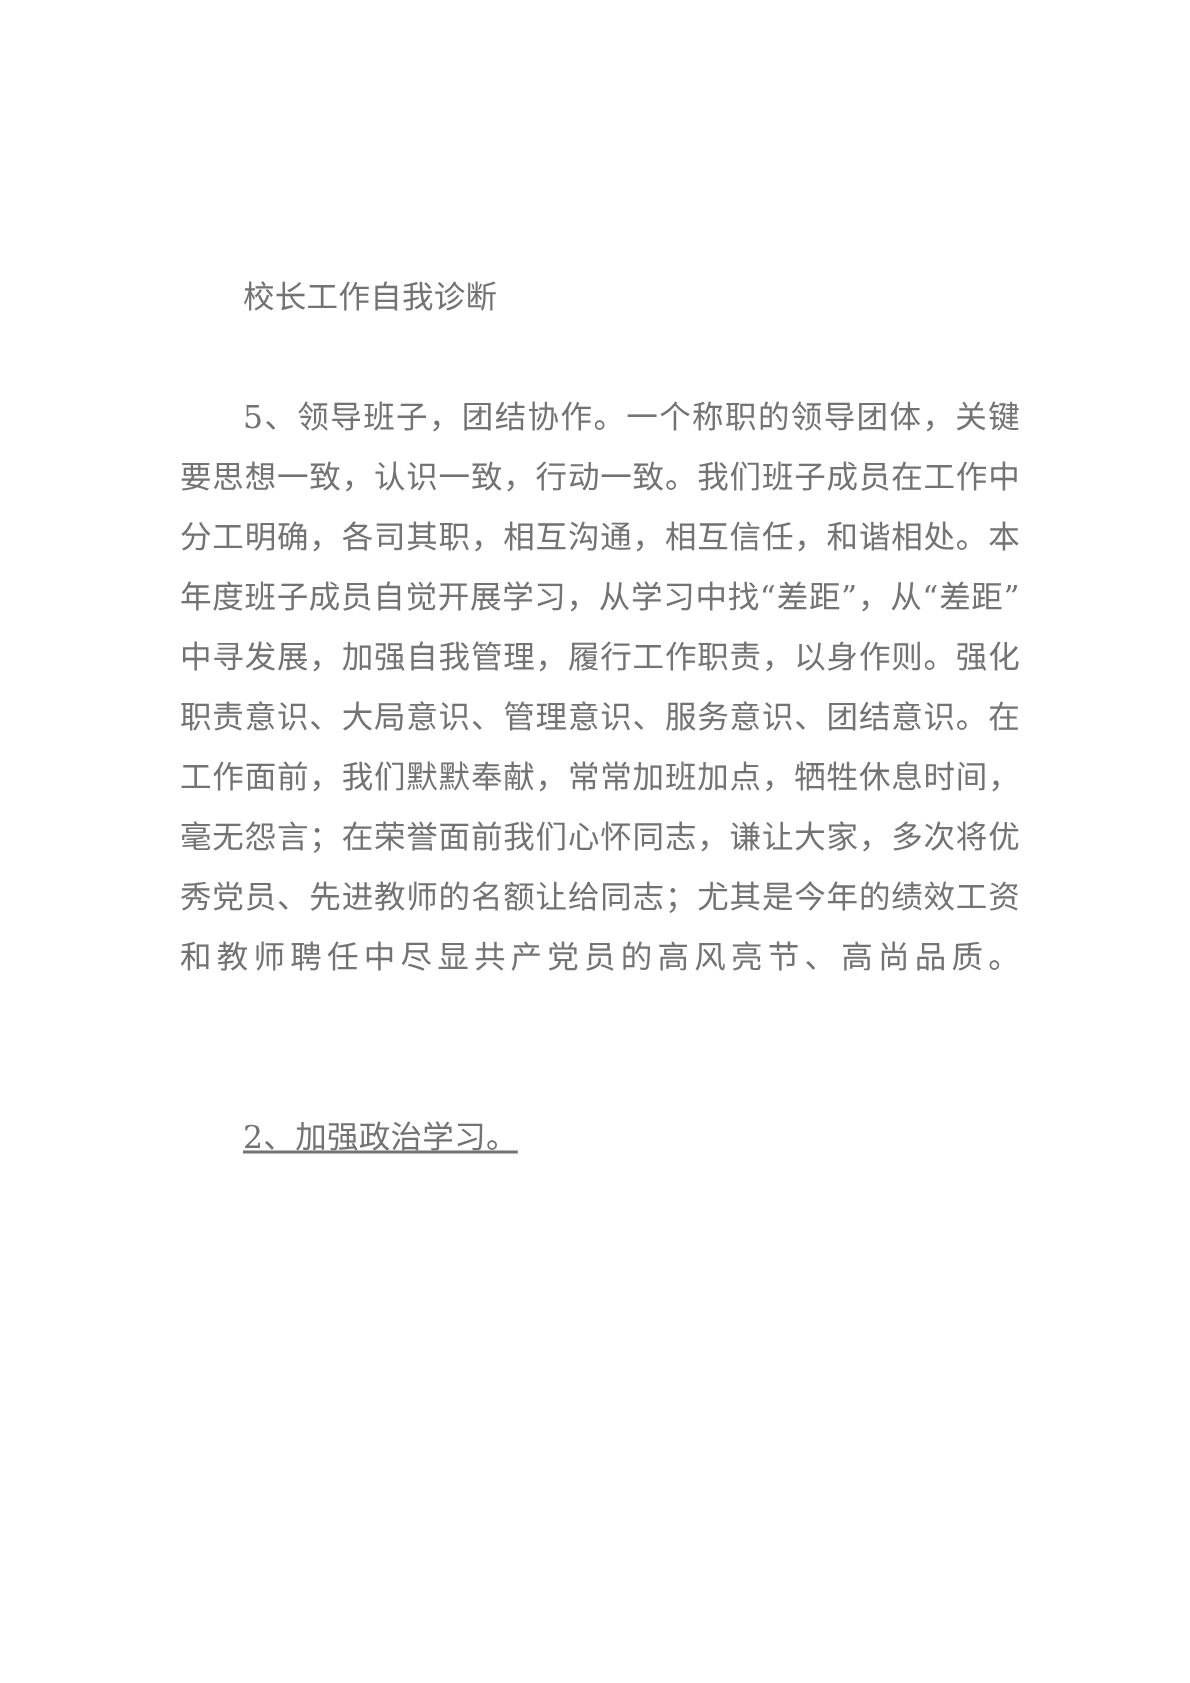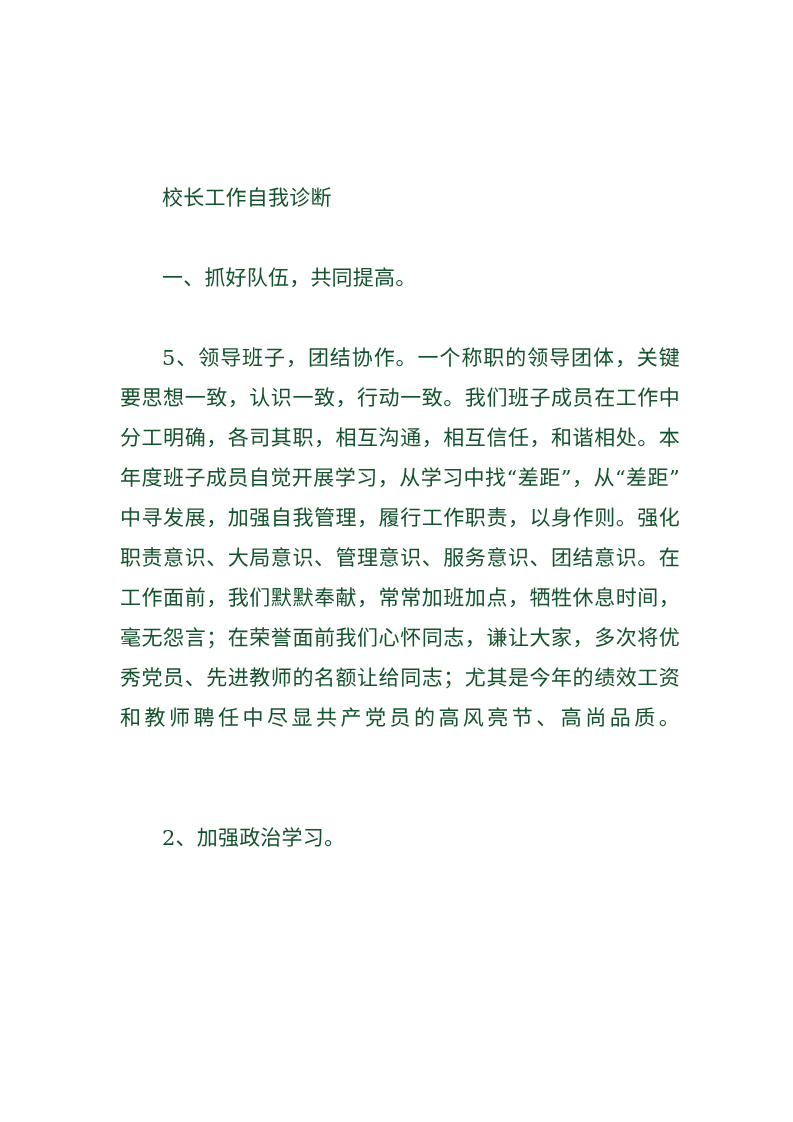--- a/index.html
+++ b/index.html
@@ -25,41 +25,42 @@
     top: 178px;
     width: 560px;
   }
 
   
   .doc-title,
   .doc-para {
     font-family: "DejaVu Serif", "Liberation Serif", serif;
     font-size: 21px;
     line-height: 40px;
-    color: #14532d;
+    color: #737373;
     margin: 0;
     text-align: justify;
     text-justify: inter-character;
     word-break: break-all;
     letter-spacing: 0.2px;
   }
 
   .doc-title {
     text-indent: 42px;
     text-align: left;
     margin-bottom: 40px;
   }
 
   .doc-para {
     text-indent: 42px;
     margin-bottom: 40px;
   }
 
   .doc-para:last-child {
     margin-bottom: 0;
+    text-decoration: underline;
   }
 
   
   .doc-para::after {
     content: "";
     display: inline-block;
     width: 100%;
   }
 
   .doc-heading {
@@ -71,20 +72,19 @@
 </style>
 </head>
 <body>
 
 <div class="page">
   <div class="doc-body">
 
     <p class="doc-title">校长工作自我诊断</p>
 
 
-    <p class="doc-para doc-heading">一、抓好队伍，共同提高。</p>
 
     <p class="doc-para">5、领导班子，团结协作。一个称职的领导团体，关键要思想一致，认识一致，行动一致。我们班子成员在工作中分工明确，各司其职，相互沟通，相互信任，和谐相处。本年度班子成员自觉开展学习，从学习中找“差距”，从“差距”中寻发展，加强自我管理，履行工作职责，以身作则。强化职责意识、大局意识、管理意识、服务意识、团结意识。在工作面前，我们默默奉献，常常加班加点，牺牲休息时间，毫无怨言；在荣誉面前我们心怀同志，谦让大家，多次将优秀党员、先进教师的名额让给同志；尤其是今年的绩效工资和教师聘任中尽显共产党员的高风亮节、高尚品质。</p>
 
     <p class="doc-para doc-heading">2、加强政治学习。</p>
 
   </div>
 </div>
 
 </body></html>

